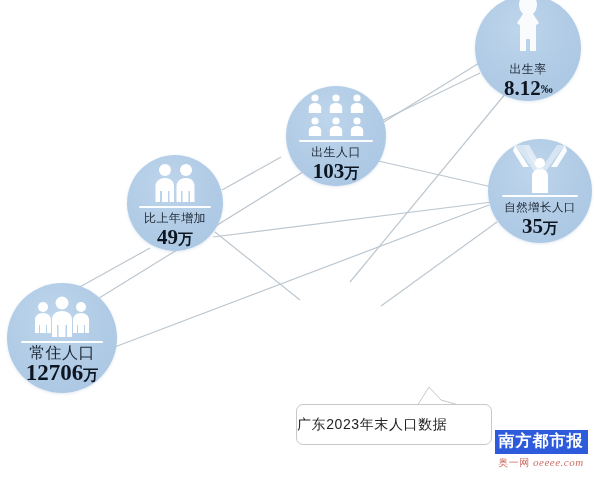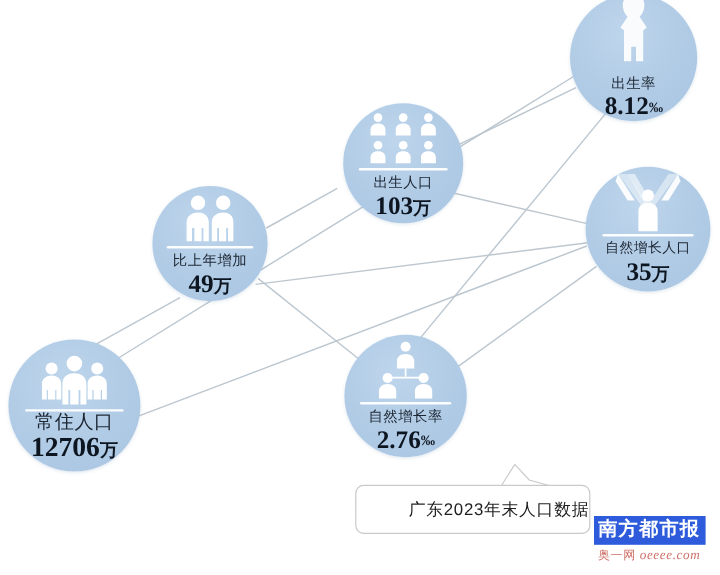--- a/index.html
+++ b/index.html
@@ -103,21 +103,21 @@
     position: absolute;
     left: 296px;
     top: 404px;
     width: 194px;
     height: 39px;
     border: 1px solid #c9c9c9;
     border-radius: 7px;
     background: #ffffff;
     display: flex;
     align-items: center;
-    justify-content: flex-end;
+    justify-content: flex-start;
   }
   #caption-text {
     font-size: 14px;
     color: #1e1e1e;
     letter-spacing: .6px;
     white-space: nowrap;
   }
   #caption-tail {
     position: absolute;
     left: 415px;
@@ -260,40 +260,20 @@
           <path d="M31 26c-5 0-8 3-8 7v17h16V33c0-4-3-7-8-7z"></path>
           <path d="M14 2l17 26L48 2h8L31 36 6 2z" opacity=".45"></path>
         </g>
       </svg>
     </div>
     <div class="rule"></div>
     <div class="node-label">自然增长人口</div>
     <div class="node-value"><span>35</span><span class="unit-cn">万</span></div>
   </div>
 
-  <div class="node" id="node-natrate">
-    <div class="node-icon">
-      <svg width="58" height="50" viewBox="0 0 58 50">
-        <g fill="#ffffff">
-          <circle cx="29" cy="6" r="4.2"></circle>
-          <path d="M29 12c-4.6 0-7.2 2.6-7.2 6V24h14.4v-6c0-3.4-2.6-6-7.2-6z"></path>
-          <path d="M28.3 24h1.4v7h-1.4z"></path>
-          <path d="M14 31h30v1.4H14z"></path>
-          <path d="M13.6 31h1.4v5h-1.4zM43 31h1.4v5H43z"></path>
-          <circle cx="14" cy="32" r="4.2"></circle>
-          <path d="M14 37c-4.6 0-7.2 2.6-7.2 6v6h14.4v-6c0-3.4-2.6-6-7.2-6z"></path>
-          <circle cx="44" cy="32" r="4.2"></circle>
-          <path d="M44 37c-4.6 0-7.2 2.6-7.2 6v6h14.4v-6c0-3.4-2.6-6-7.2-6z"></path>
-        </g>
-      </svg>
-    </div>
-    <div class="rule"></div>
-    <div class="node-label">自然增长率</div>
-    <div class="node-value"><span>2.76</span><span class="permille">‰</span></div>
-  </div>
 
   <svg id="caption-tail" viewBox="0 0 46 22" xmlns="http://www.w3.org/2000/svg">
     <path d="M2 21 L14 2 L26 15 L44 20" fill="none" stroke="#c9c9c9" stroke-width="1"></path>
   </svg>
 
   <div id="caption">
     <div id="caption-text">广东2023年末人口数据</div>
   </div>
 
   <div id="watermark">

